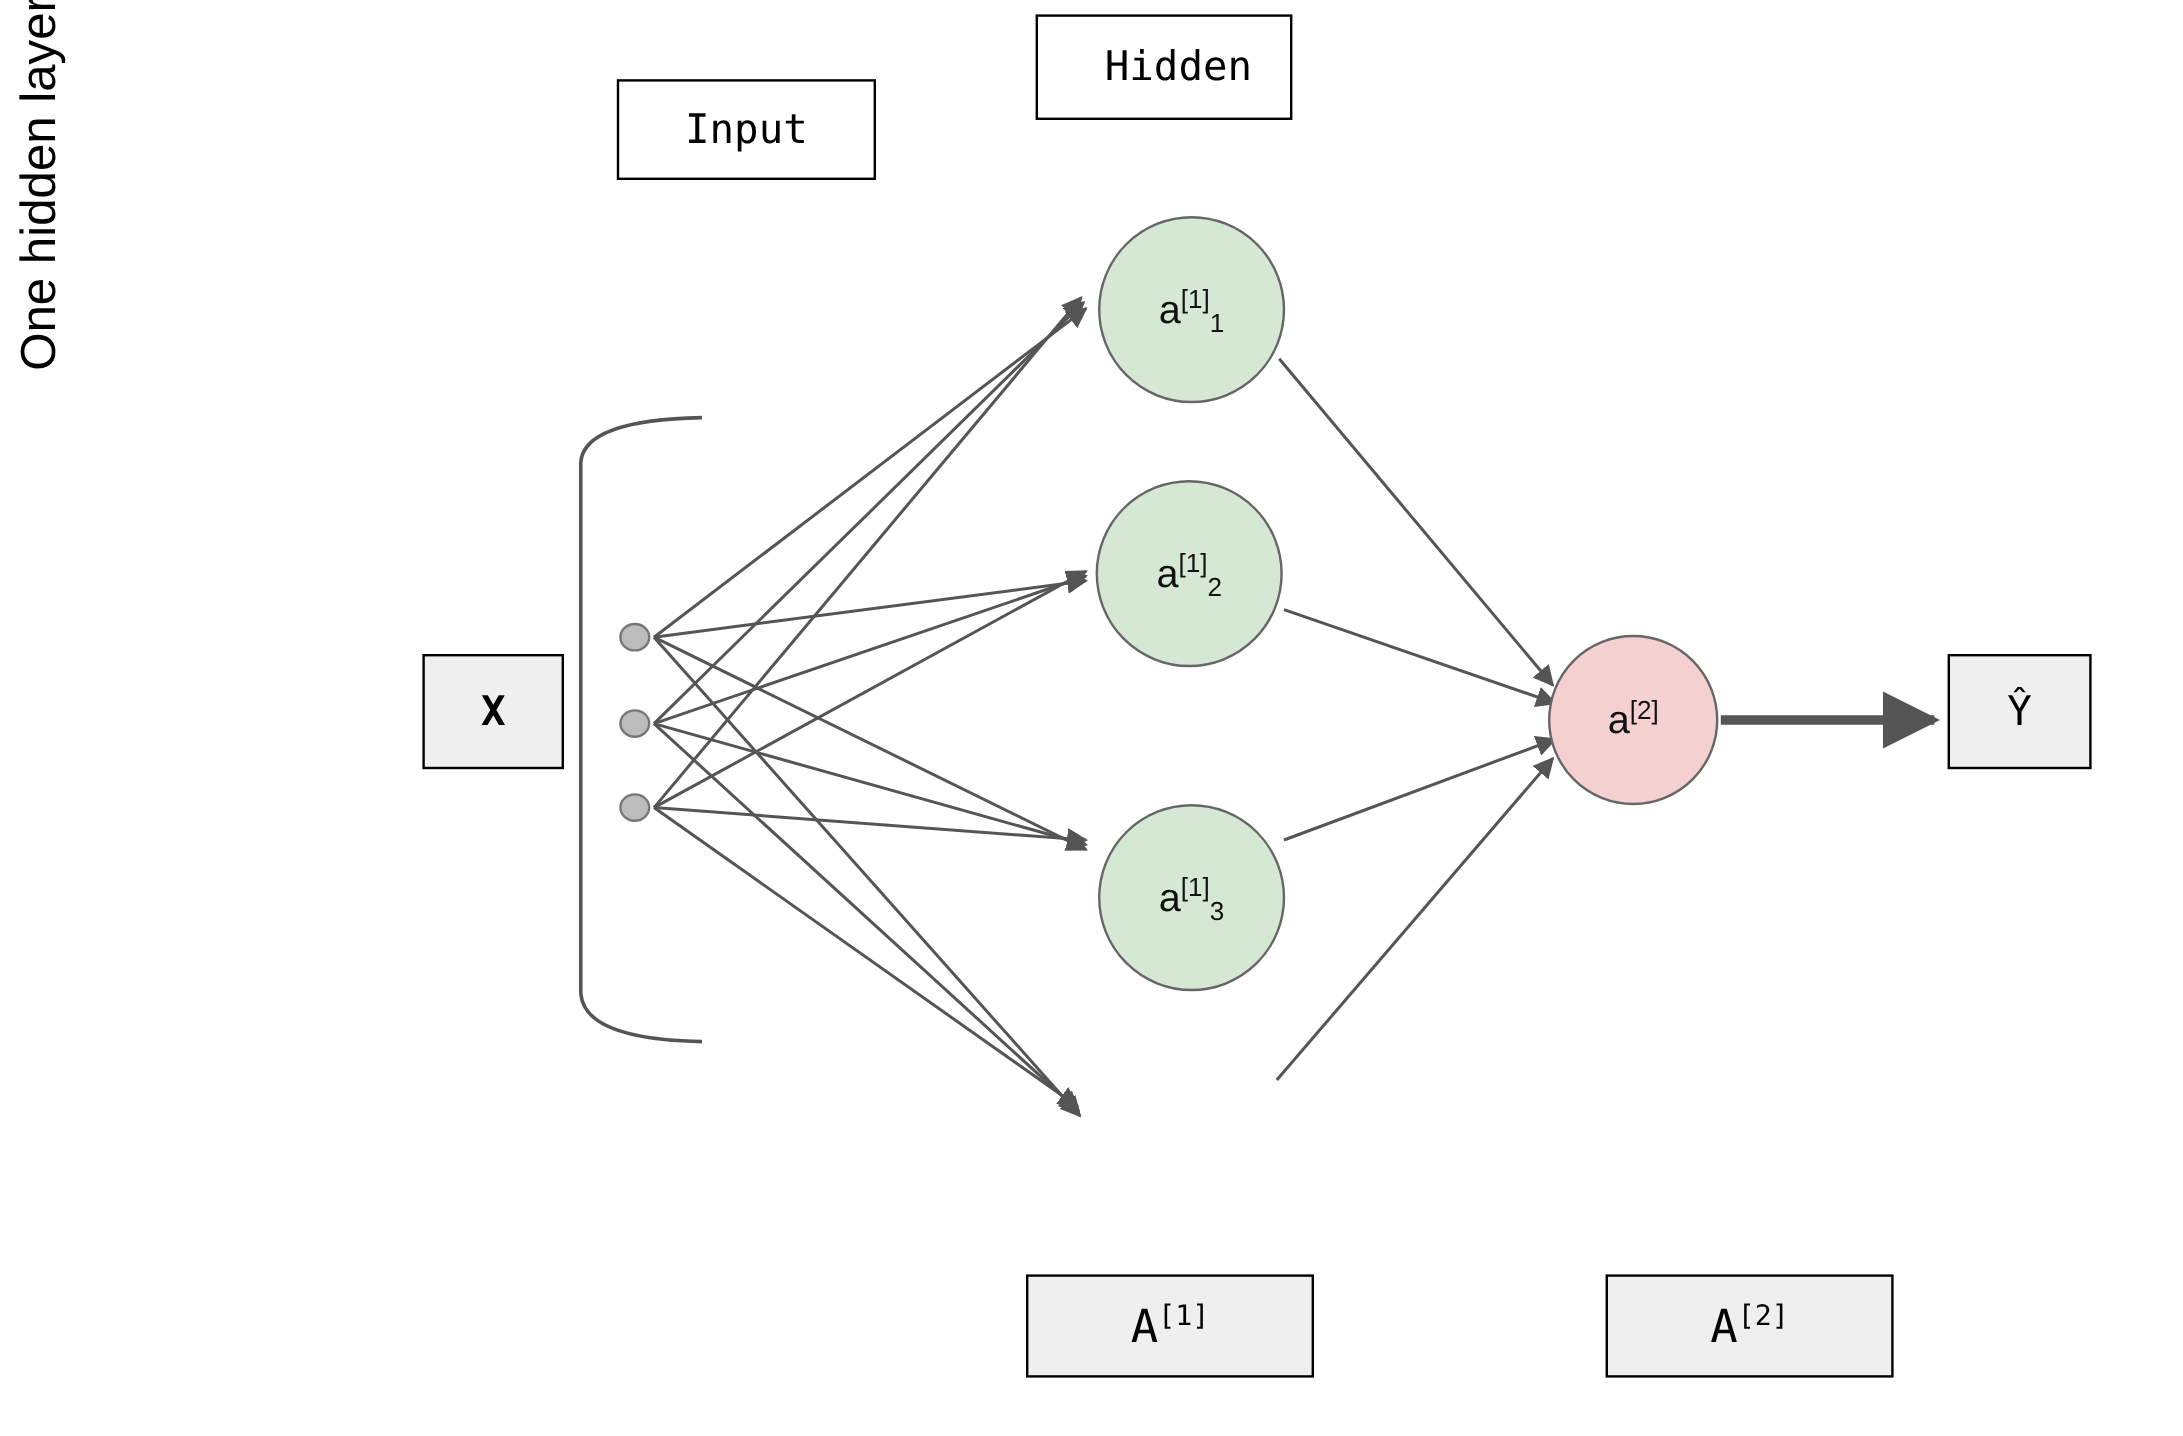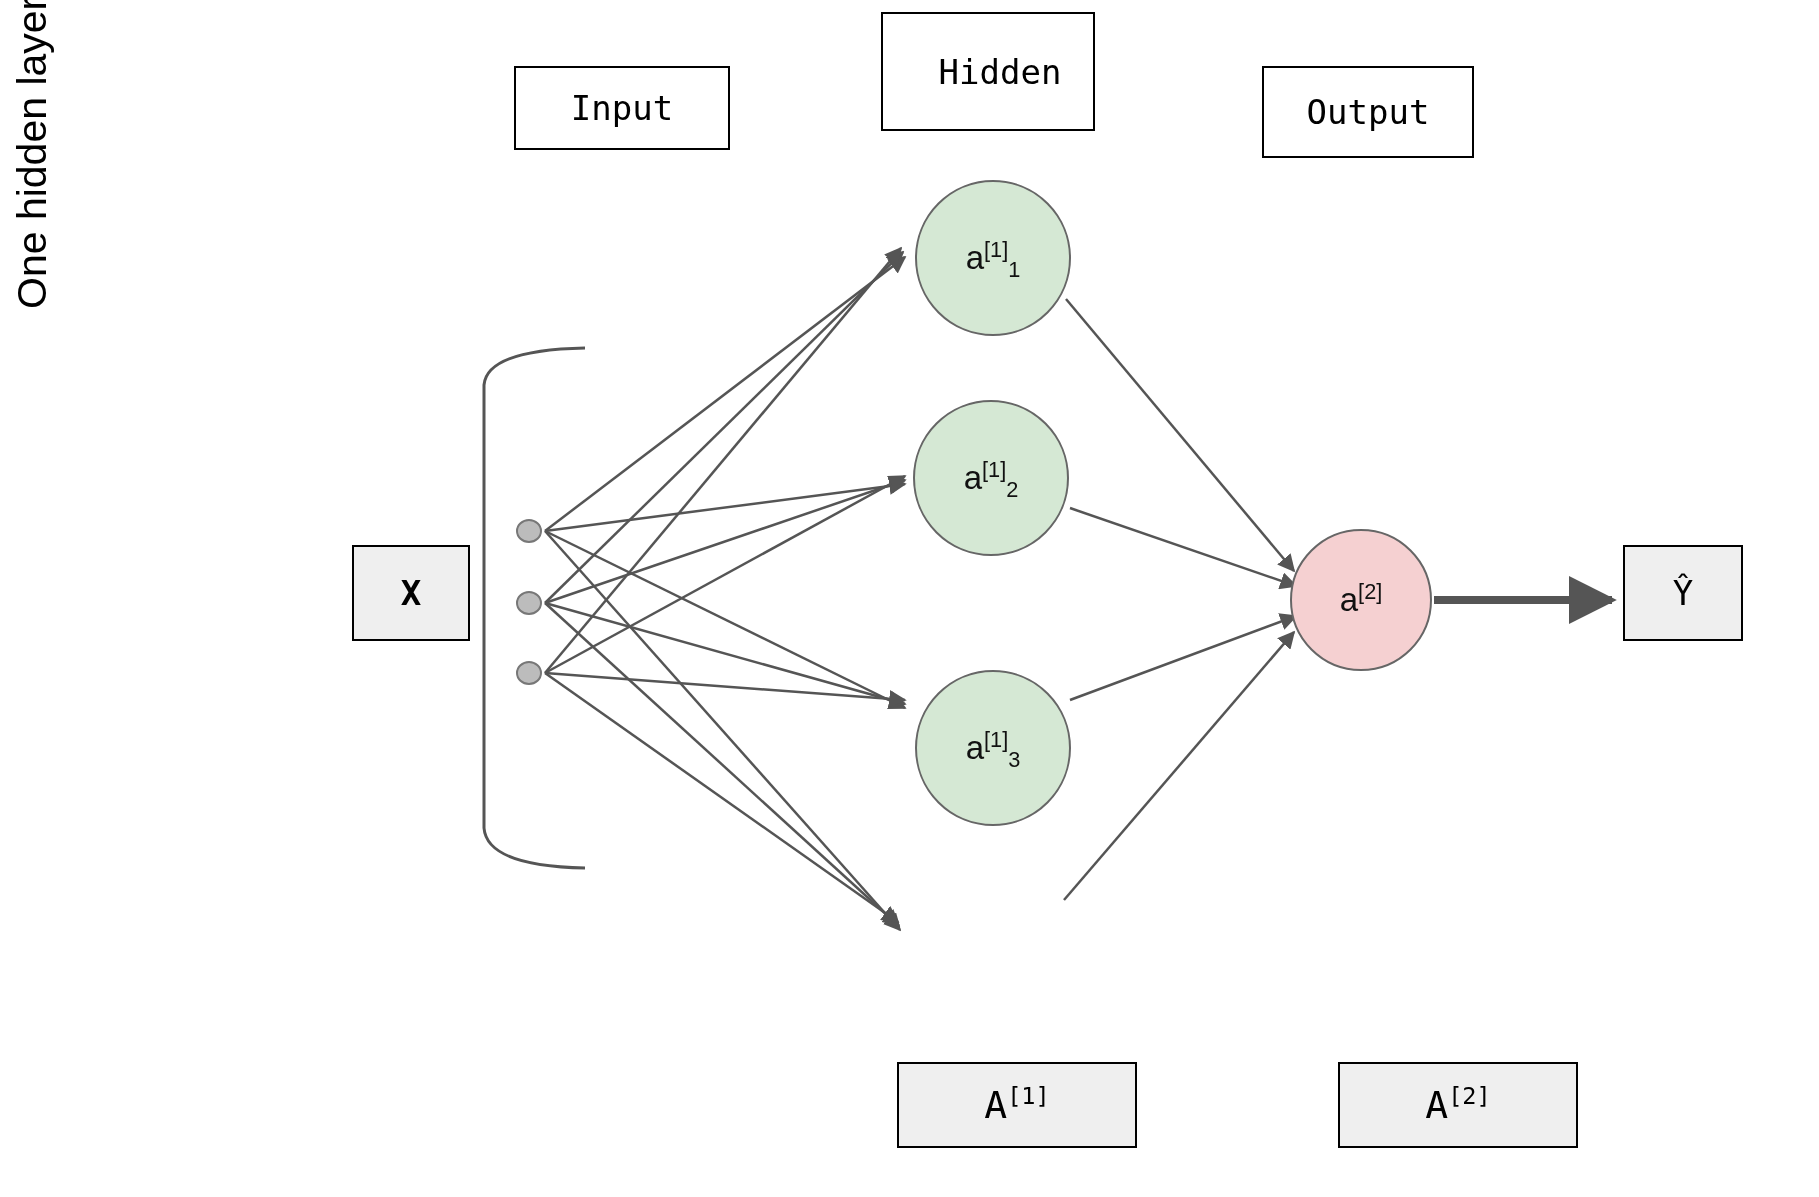--- a/index.html
+++ b/index.html
@@ -34,40 +34,40 @@
     border: 2px solid #000000;
     display: flex;
     align-items: center;
     justify-content: center;
     font-family: "DejaVu Sans Mono", "Liberation Mono", monospace;
     font-size: 34px;
     color: #000000;
     letter-spacing: 0px;
   }
   .lbl-input  { left: 514px;  top: 66px;  width: 216px; height: 84px; }
-  .lbl-hidden { left: 881px;  top: 12px;  width: 214px; height: 119px; padding-left: 24px; }
+  .lbl-hidden { left: 863px;  top: 12px;  width: 214px; height: 88px; padding-left: 24px; }
   .lbl-output { left: 1262px; top: 66px;  width: 212px; height: 92px; }
 
   
   .gray-box {
     position: absolute;
     box-sizing: border-box;
     background: #efefef;
     border: 2px solid #000000;
     display: flex;
     align-items: center;
     justify-content: center;
     font-family: "DejaVu Sans Mono", "Liberation Mono", monospace;
     color: #000000;
     white-space: pre;
   }
   .box-x     { left: 352px;  top: 545px;  width: 118px; height: 96px;  font-size: 34px; font-weight: bold; }
   .box-yhat  { left: 1623px; top: 545px;  width: 120px; height: 96px;  font-size: 34px; }
   .box-a0    { left: 408px;  top: 1062px; width: 240px; height: 86px;  font-size: 38px; }
-  .box-a1    { left: 897px;  top: 1062px; width: 240px; height: 86px;  font-size: 38px; }
+  .box-a1    { left: 855px;  top: 1062px; width: 240px; height: 86px;  font-size: 38px; }
   .box-a2    { left: 1338px; top: 1062px; width: 240px; height: 86px;  font-size: 38px; }
 
   .mono-sup {
     font-family: "DejaVu Sans Mono", "Liberation Mono", monospace;
     font-size: 0.62em;
     vertical-align: super;
     line-height: 0;
   }
 
   
@@ -188,23 +188,20 @@
   <div class="side-caption">
     <span>One hidden layer neural network</span>
   </div>
 
   <div class="layer-label lbl-input">
     <span>Input</span>
   </div>
   <div class="layer-label lbl-hidden">
     <span>Hidden</span>
   </div>
-  <div class="layer-label lbl-output">
-    <span>Output</span>
-  </div>
 
   <div class="gray-box box-x">
     <span>X</span>
   </div>
 
   <div class="input-dot in1"></div>
   <div class="input-dot in2"></div>
   <div class="input-dot in3"></div>
 
   <div class="neuron neuron-hidden h1">

